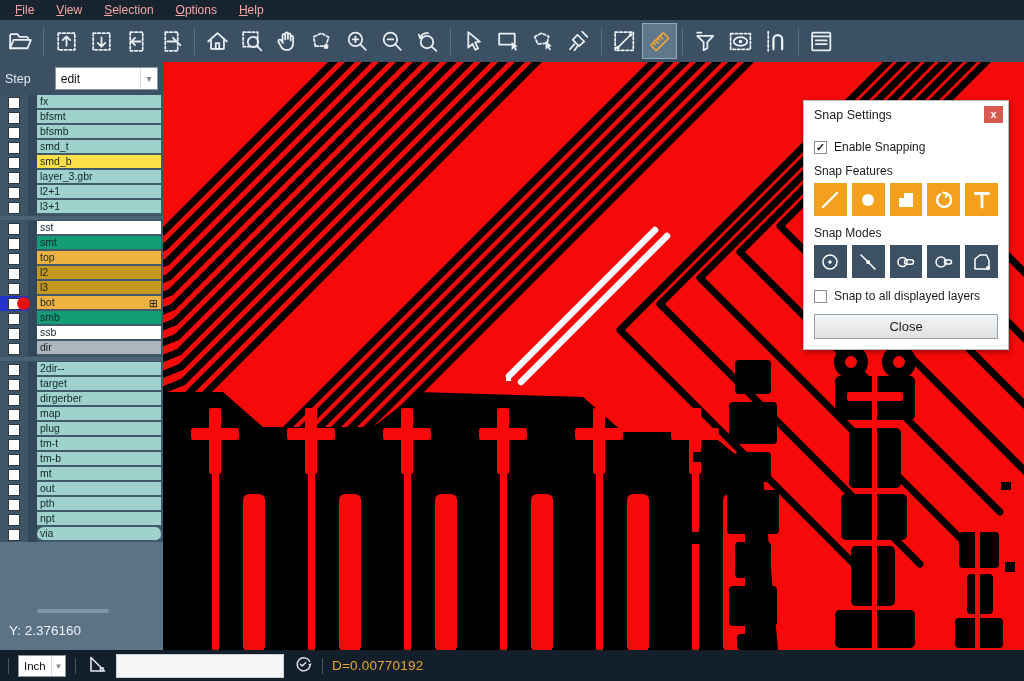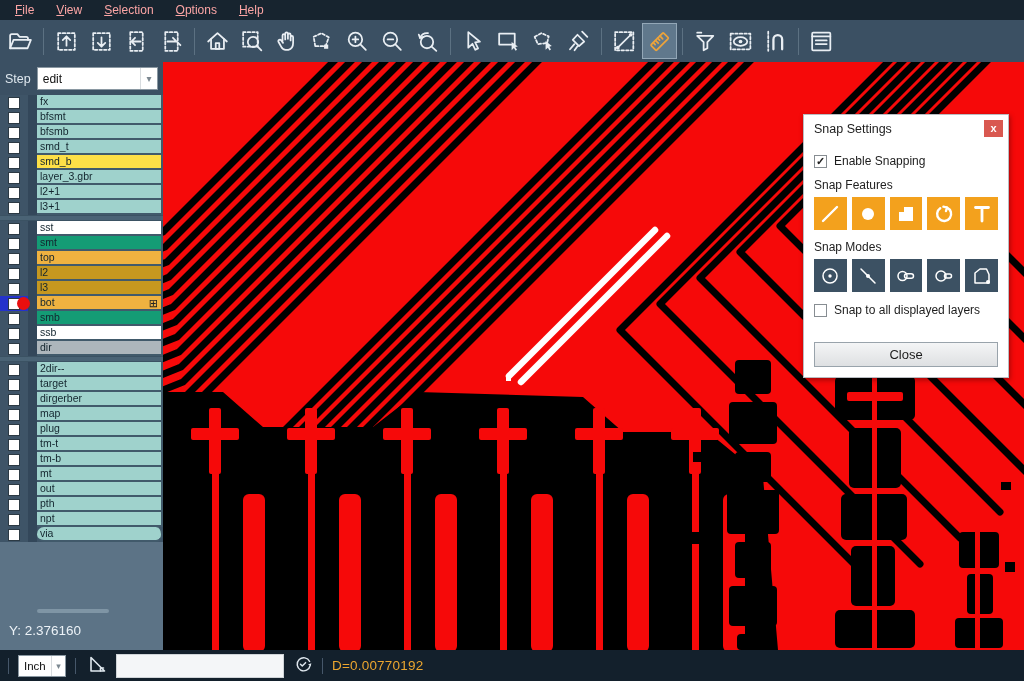--- a/index.html
+++ b/index.html
@@ -17,21 +17,21 @@
   .toolbar { height:42px; background:#3b5063; display:flex; align-items:center; padding:0 3px; flex:0 0 auto; }
   .tbtn { width:35px; height:36px; display:flex; align-items:center; justify-content:center; background:transparent; border:0; }
   .tbtn svg { stroke:#e9eef3; fill:none; stroke-width:1.7; stroke-linecap:round; stroke-linejoin:round; }
   .tbtn.active { background:#60788c; border:1px solid #93a7b7; }
   .tbtn.active svg { stroke:#eca33b; }
   .tsep { width:1px; height:27px; background:#5c7182; margin:0 5px; flex:0 0 auto; }
   
   .main { flex:1 1 auto; display:flex; min-height:0; }
   
   .sidebar { width:163px; flex:0 0 auto; background:#5c7386; display:flex; flex-direction:column; }
-  .step-row { height:33px; background:#3b5063; display:flex; align-items:center; padding:0 5px; gap:6px; flex:0 0 auto; }
+  .step-row { height:33px; background:#3b5063; display:flex; align-items:center; padding:0 5px; gap:24px; flex:0 0 auto; }
   .step-label { color:#dfe8ef; font-size:12.5px; }
   .fakeselect { flex:1; height:23px; background:#fff; border:1px solid #8a98a2; display:flex; align-items:center; font-size:12px; color:#111; }
   .fakeselect .val { flex:1; padding-left:5px; }
   .fakeselect .chev { width:17px; align-self:stretch; display:flex; align-items:center; justify-content:center; color:#7c8891; font-size:10px; border-left:1px solid #d8dcdf; }
   .layers { display:flex; flex-direction:column; background:#3e5467; flex:0 0 auto; }
   .lrow { height:15px; display:flex; position:relative; }
   .cbcol { width:28px; background:#3e5467; display:flex; align-items:center; justify-content:center; flex:0 0 auto; }
   .lrow.selected .cbcol { background:#2433cb; }
   .cbx { width:12px; height:12px; background:#fff; border:1px solid #2c3a44; }
   .gapcol { width:9px; background:#33475a; flex:0 0 auto; }
@@ -39,35 +39,35 @@
   .llabel .gicon { margin-left:auto; font-size:11px; color:#222; line-height:10px; }
   .reddot { position:absolute; left:17px; top:1px; width:13px; height:13px; border-radius:50%; background:#e90f0f; z-index:2; }
   .lsep { height:6px; background:#4a6375; border-top:1px solid #3b5263; border-bottom:1px solid #3b5263; }
   .side-bottom { margin-top:auto; padding:0 9px 8px; }
   .scrollpill { width:72px; height:4px; border-radius:2px; background:#7f95a5; margin:0 0 8px 28px; }
   .coords { color:#ecf2f7; font-size:13.5px; line-height:1.55; }
   
   .canvas { position:relative; flex:1; overflow:hidden; background:#f60909; }
   .canvas svg.board { position:absolute; left:0; top:0; }
   
-  .dialog { position:absolute; left:640px; top:52px; width:206px; background:#fff; border:1px solid #b9bdc2; box-shadow:1px 2px 5px rgba(0,0,0,.35); z-index:10; }
+  .dialog { position:absolute; left:640px; top:38px; width:206px; background:#fff; border:1px solid #b9bdc2; box-shadow:1px 2px 5px rgba(0,0,0,.35); z-index:10; }
   .dlg-title { height:27px; display:flex; align-items:center; padding:0 5px 0 10px; }
   .dlg-title .t { font-size:12.5px; color:#1c1c1c; flex:1; }
   .dlg-x { width:19px; height:17px; background:#d95850; color:#fff; font-size:11px; font-weight:bold; display:flex; align-items:center; justify-content:center; border:0; line-height:1; }
   .dlg-body { padding:6px 10px 10px; }
   .chkrow { display:flex; align-items:center; margin:6px 0 2px; }
   .chk { width:13px; height:13px; background:#fff; border:1px solid #878d92; font-size:11px; font-weight:bold; color:#222; display:flex; align-items:center; justify-content:center; line-height:1; }
   .chkrow label { font-size:12px; color:#1c1c1c; margin-left:7px; }
   .sect { font-size:12px; color:#222; margin:10px 0 5px; }
   .btnrow { display:flex; gap:5px; }
   .fbtn { width:34px; height:33px; background:#f3a11d; border:0; display:flex; align-items:center; justify-content:center; }
   .fbtn svg { stroke:#fff; fill:none; stroke-width:2.4; stroke-linecap:round; stroke-linejoin:round; }
   .mbtn { width:34px; height:33px; background:#3c5163; border:0; display:flex; align-items:center; justify-content:center; }
   .mbtn svg { stroke:#fff; fill:none; stroke-width:1.5; stroke-linecap:round; stroke-linejoin:round; }
-  .closebtn { margin-top:23px; width:100%; height:25px; background:linear-gradient(#f4f5f6,#dee0e2); border:1px solid #99a3ab; font-size:13px; color:#1c1c1c; font-family:"Liberation Sans",sans-serif; }
+  .closebtn { margin-top:9px; width:100%; height:25px; background:linear-gradient(#f4f5f6,#dee0e2); border:1px solid #99a3ab; font-size:13px; color:#1c1c1c; font-family:"Liberation Sans",sans-serif; }
   
   .statusbar { height:31px; background:#13202c; display:flex; align-items:center; padding:0 8px; gap:9px; flex:0 0 auto; }
   .ssep { width:1px; height:16px; background:#46576a; flex:0 0 auto; }
   .units { width:48px; height:22px; background:#fff; display:flex; align-items:center; font-size:11.5px; color:#111; border:1px solid #8a98a2; }
   .units .val { flex:1; padding-left:5px; }
   .units .chev { width:14px; align-self:stretch; display:flex; align-items:center; justify-content:center; color:#7c8891; font-size:9px; border-left:1px solid #d8dcdf; }
   .sicon svg { stroke:#dfe7ee; fill:none; stroke-width:1.6; stroke-linecap:round; stroke-linejoin:round; }
   .cmdinput { width:168px; height:24px; background:#f4f6f8; border:1px solid #cfd4d8; font-size:12px; padding:0 5px; font-family:"Liberation Sans",sans-serif; }
   .dtext { font-size:13.5px; color:#eca62f; letter-spacing:.2px; }
 </style>

